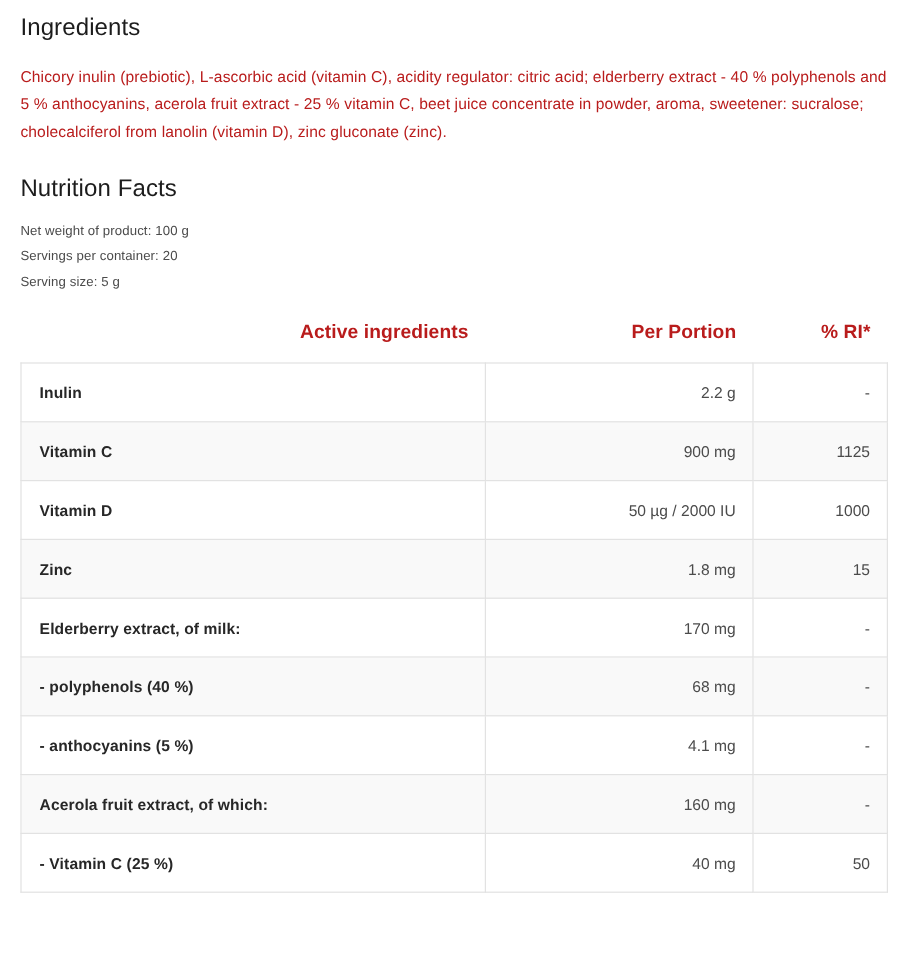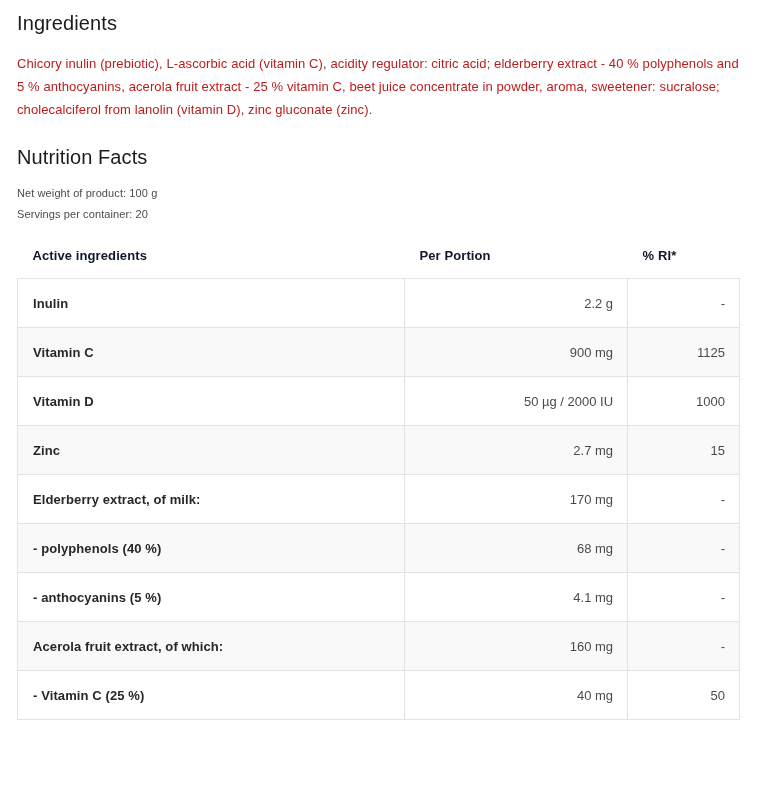--- a/index.html
+++ b/index.html
@@ -41,24 +41,24 @@
     margin-top: 10px;
     width: 100%;
     border-collapse: collapse;
     table-layout: fixed;
   }
   .nutrition-table col.c1 { width: 53.6%; }
   .nutrition-table col.c2 { width: 30.9%; }
   .nutrition-table col.c3 { width: 15.5%; }
   .nutrition-table thead th {
     border: none;
-    text-align: left;
-    font-size: 13px;
+    text-align: right;
+    font-size: 16px;
     font-weight: 700;
-    color: #0f172a;
+    color: #b91c1c;
     padding: 13px 14px 15px 15px;
     letter-spacing: 0.1px;
   }
   .nutrition-table tbody td {
     border: 1px solid #e2e2e2;
     height: 49px;
     padding: 0 14px 0 15px;
     vertical-align: middle;
     font-size: 13px;
     background-clip: padding-box;
@@ -79,20 +79,21 @@
   <h1 class="section-heading">Ingredients</h1>
 
   <p class="para">Chicory inulin (prebiotic), L-ascorbic acid (vitamin C), acidity regulator: citric acid; elderberry extract - 40 % polyphenols and 5 % anthocyanins, acerola fruit extract - 25 % vitamin C, beet juice concentrate in powder, aroma, sweetener: sucralose; cholecalciferol from lanolin (vitamin D), zinc gluconate (zinc).</p>
 
 
   <h2 class="section-heading heading-nutrition">Nutrition Facts</h2>
 
   <div class="meta-block">
     <div class="meta-line">Net weight of product: 100 g</div>
     <div class="meta-line">Servings per container: 20</div>
+    <div class="meta-line">Serving size: 5 g</div>
   </div>
 
   <table class="nutrition-table">
     <colgroup>
         <col class="c1">
         <col class="c2">
         <col class="c3">
       </colgroup>
     <thead>
       <tr>
@@ -112,21 +113,21 @@
         <td class="cell-value">900 mg</td>
         <td class="cell-value">1125</td>
       </tr>
       <tr>
         <td class="cell-name">Vitamin D</td>
         <td class="cell-value">50 µg / 2000 IU</td>
         <td class="cell-value">1000</td>
       </tr>
       <tr>
         <td class="cell-name">Zinc</td>
-        <td class="cell-value">2.7 mg</td>
+        <td class="cell-value">1.8 mg</td>
         <td class="cell-value">15</td>
       </tr>
       <tr>
         <td class="cell-name">Elderberry extract, of milk:</td>
         <td class="cell-value">170 mg</td>
         <td class="cell-value">-</td>
       </tr>
       <tr>
         <td class="cell-name">- polyphenols (40 %)</td>
         <td class="cell-value">68 mg</td>

